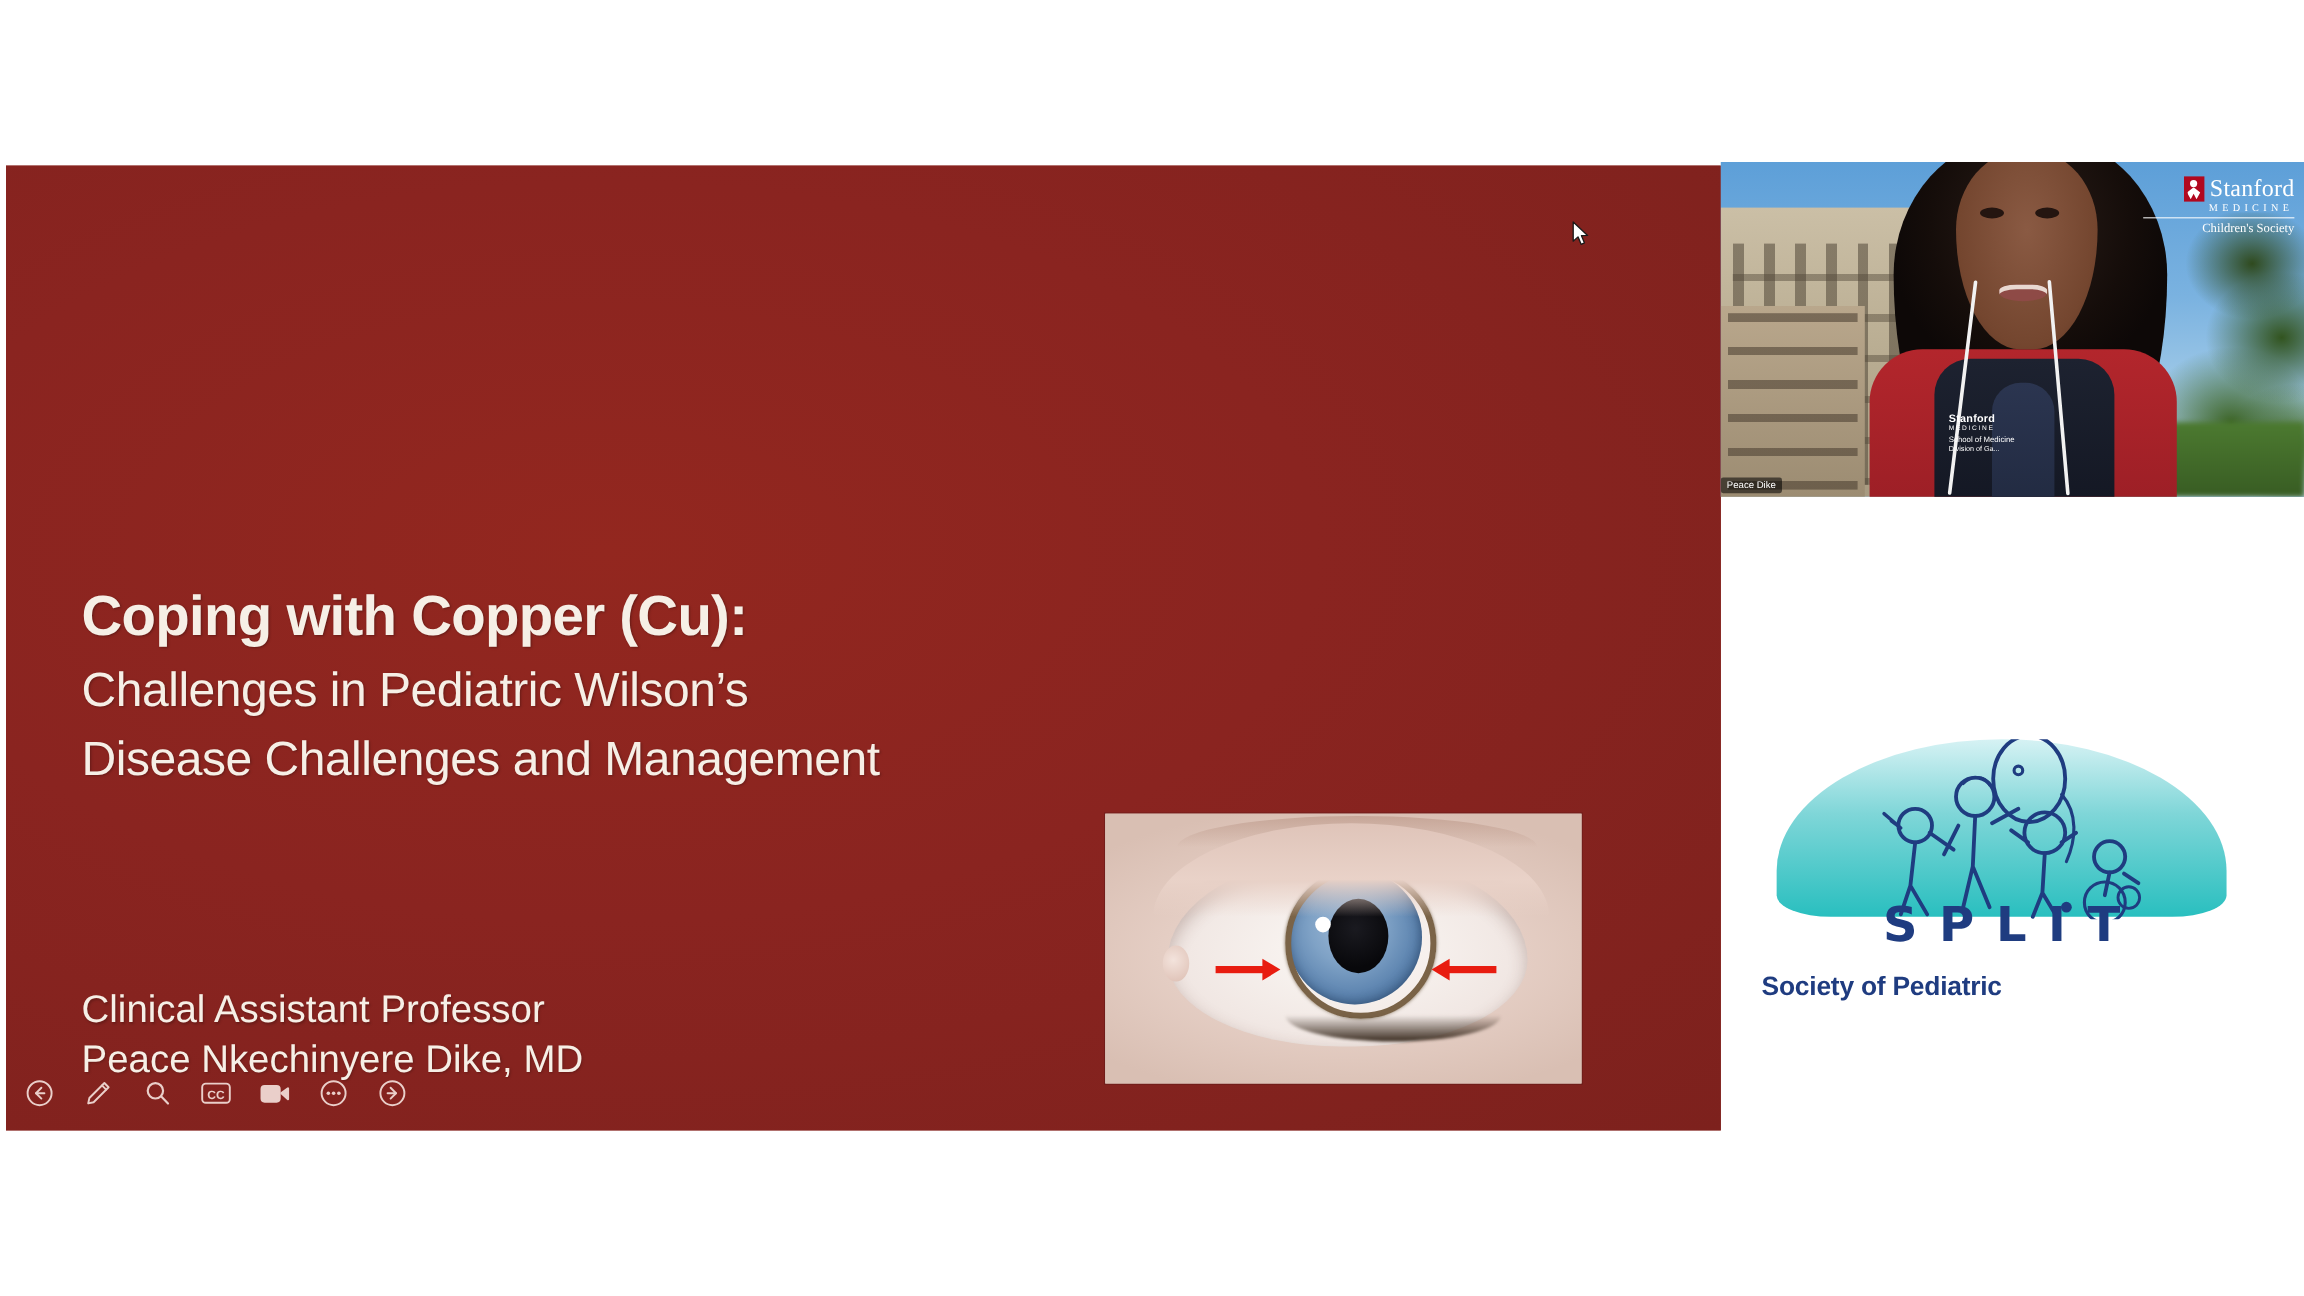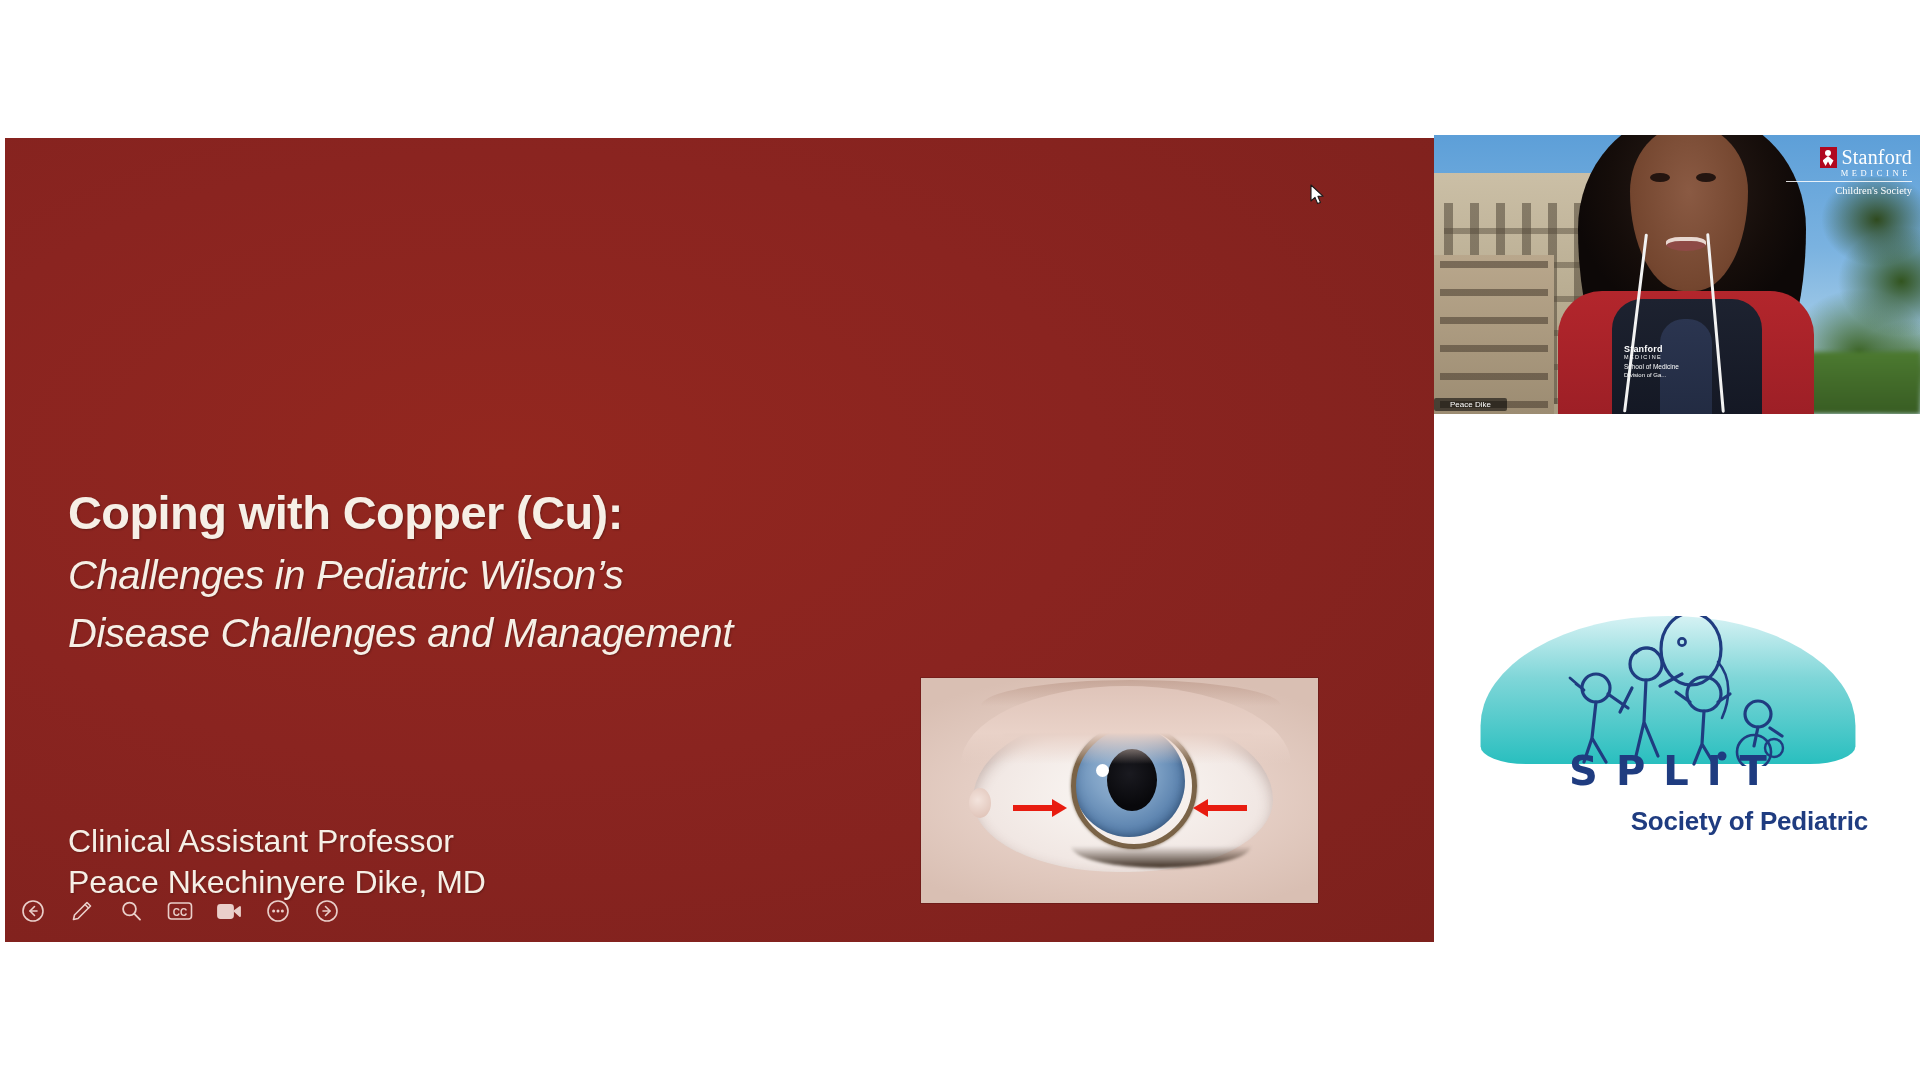--- a/index.html
+++ b/index.html
@@ -21,21 +21,21 @@
     overflow: hidden;
   }
   .slide-title {
     position: absolute; left: 63px; top: 347px;
     font-size: 47px; font-weight: bold; color: #f6efe6;
     letter-spacing: -0.6px; white-space: nowrap;
     text-shadow: 1px 1px 2px rgba(0,0,0,.28);
   }
   .slide-subtitle {
     position: absolute; left: 63px; top: 408px;
-    font-size: 40px; font-style: italic; color: #f6efe6;
+    font-size: 40px; color: #f6efe6;
     line-height: 58px; letter-spacing: -0.4px;
     text-shadow: 1px 1px 2px rgba(0,0,0,.25);
   }
   .slide-author {
     position: absolute; left: 63px; top: 683px;
     font-size: 32px; color: #f6efe6; line-height: 41px;
     text-shadow: 1px 1px 2px rgba(0,0,0,.22);
   }
 
   
@@ -242,21 +242,21 @@
     clip-path: polygon(50% 0%, 100% 45%, 72% 100%, 50% 55%, 28% 100%, 0% 45%);
   }
   .wc-stan-name { font-size: 20px; font-weight: normal; font-family: "Liberation Serif", serif; letter-spacing: .2px; }
   .wc-stan-med { font-size: 8.5px; letter-spacing: 3.6px; font-family: "Liberation Serif", serif; margin-top: -1px; padding-right: 1px; }
   .wc-stan-rule { height: 1px; background: rgba(255,255,255,.85); margin: 3px 0 3px auto; width: 126px; }
   .wc-stan-ch { font-size: 10.5px; font-family: "Liberation Serif", serif; }
 
   .wc-namelabel {
     position: absolute; left: 0; bottom: 3px;
     background: rgba(0,0,0,.55); color: #fff;
-    font-size: 8px; padding: 2px 16px; border-radius: 2px;
+    font-size: 8px; padding: 2px 5px; border-radius: 2px;
   }
 
   
   .split-logo {
     position: absolute; left: 1468px; top: 610px;
     width: 400px; height: 320px;
   }
   .split-hill {
     position: absolute; left: 18px; top: 6px; width: 364px; height: 148px;
     background: linear-gradient(180deg, #d6f2f4 0%, #7fd6d8 42%, #29bfbf 100%);
@@ -266,22 +266,22 @@
   .split-kids { position: absolute; left: 18px; top: 6px; width: 364px; height: 150px; }
   .split-word {
     position: absolute; left: 0; top: 138px; width: 400px;
     text-align: center; color: #1f3c80;
     font-size: 40px; font-weight: bold; letter-spacing: 18px;
     text-indent: 18px;
     font-family: "DejaVu Sans", sans-serif;
   }
   .split-tag {
     position: absolute; left: 0; top: 192px; width: 400px;
-    text-align: right; color: #1f3c80;
-    font-size: 26px; font-weight: bold; line-height: 39px;
+    text-align: left; color: #1f3c80;
+    font-size: 22px; font-weight: bold; line-height: 39px;
     letter-spacing: -0.2px;
   }
 
   
   .cursor { position: absolute; left: 1310px; top: 184px; width: 16px; height: 22px; }
 </style>
 </head>
 <body>
 
 <div id="root">

